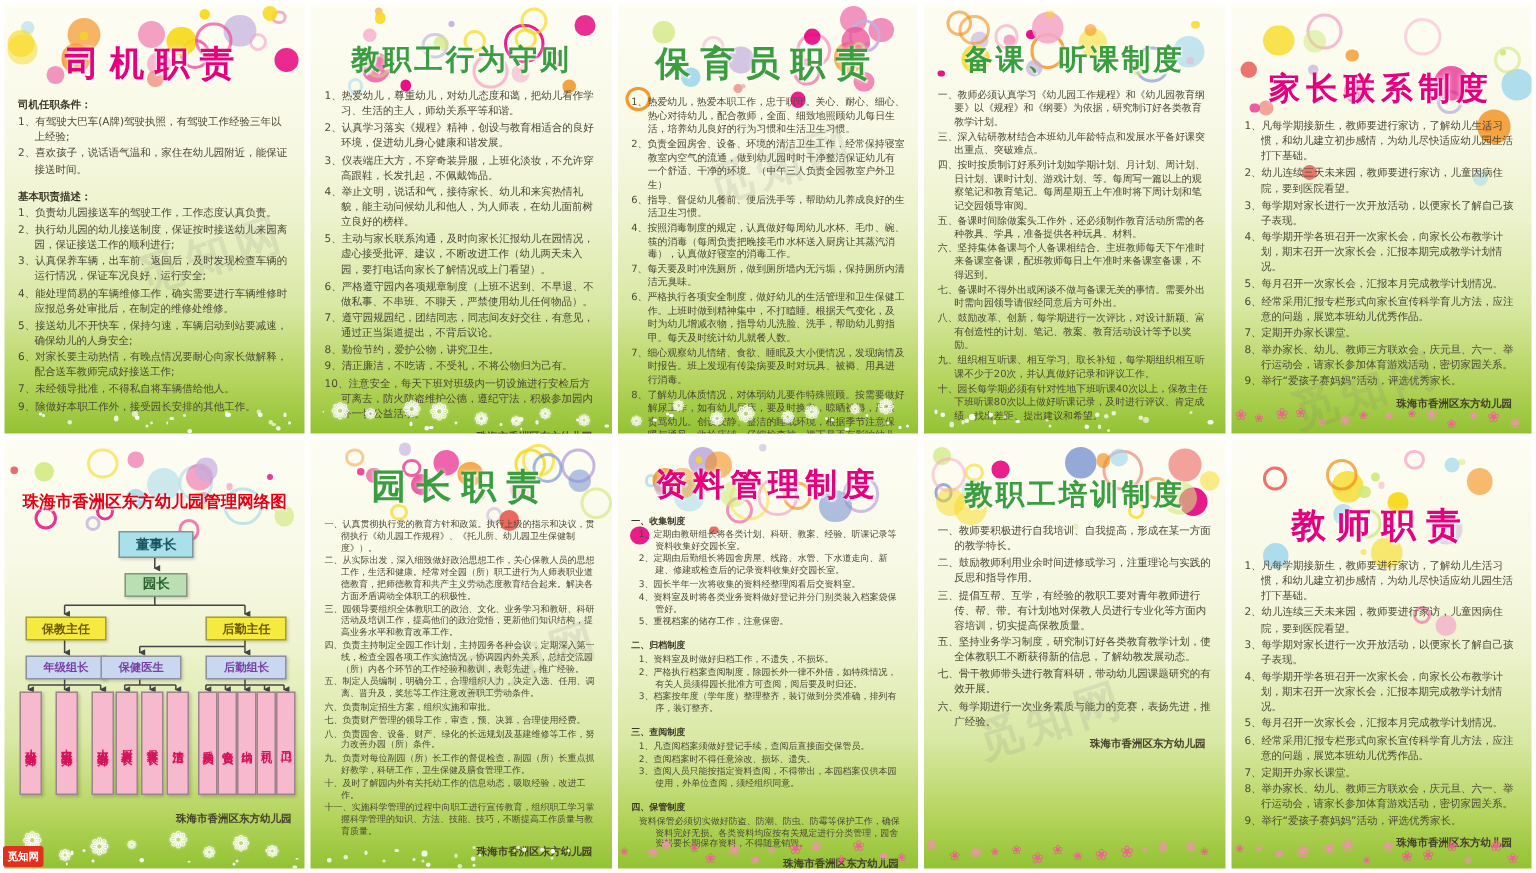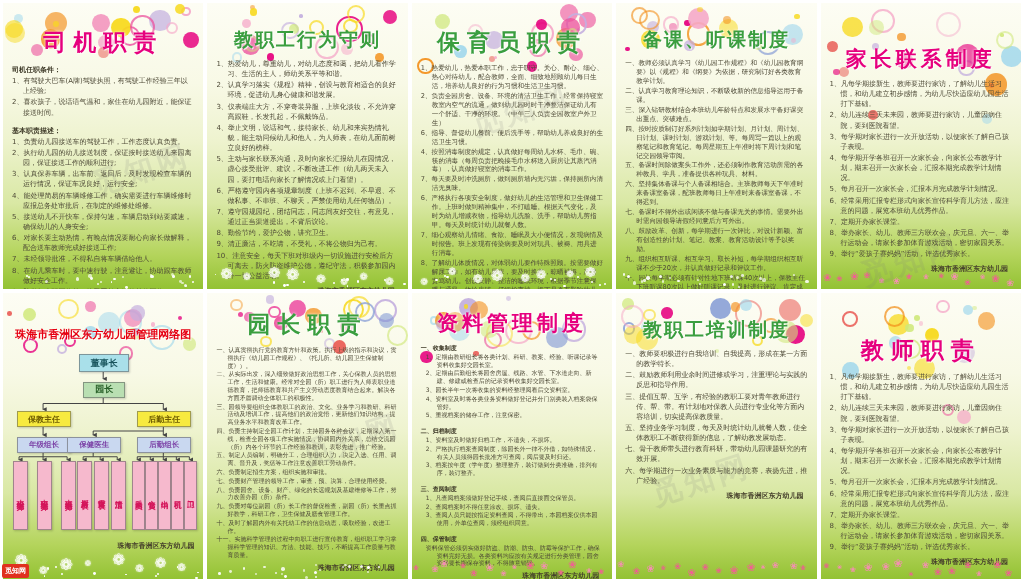--- a/index.html
+++ b/index.html
@@ -79,21 +79,20 @@
         <div class="item">1、有驾驶大巴车(A牌)驾驶执照，有驾驶工作经验三年以上经验;</div>
         <div class="item">2、喜欢孩子，说话语气温和，家住在幼儿园附近，能保证接送时间。</div>
         <div class="sec-heading gap">基本职责描述：</div>
         <div class="item">1、负责幼儿园接送车的驾驶工作，工作态度认真负责。</div>
         <div class="item">2、执行幼儿园的幼儿接送制度，保证按时接送幼儿来园离园，保证接送工作的顺利进行;</div>
         <div class="item">3、认真保养车辆，出车前、返回后，及时发现检查车辆的运行情况，保证车况良好，运行安全;</div>
         <div class="item">4、能处理简易的车辆维修工作，确实需要进行车辆维修时应报总务处审批后，在制定的维修处维修。</div>
         <div class="item">5、接送幼儿不开快车，保持匀速，车辆启动到站要减速，确保幼儿的人身安全;</div>
         <div class="item">6、对家长要主动热情，有晚点情况要耐心向家长做解释，配合送车教师完成好接送工作;</div>
         <div class="item">7、未经领导批准，不得私自将车辆借给他人。</div>
-        <div class="item">8、在幼儿乘车时，要中速行驶，注意避让，协助跟车教师做好安全工作。</div>
         <div class="item">9、除做好本职工作外，接受园长安排的其他工作。</div>
       </div>
     <div class="flowers">
         <span class="dot" style="height: 2.42125px; width: 2.42125px; left: 92.8424%; bottom: 11.2727px; opacity: 0.92;"></span>
         <span class="dot" style="height: 1.83651px; width: 1.83651px; left: 94.2226%; bottom: 6.359px; opacity: 0.98;"></span>
         <span class="dot" style="height: 2.44711px; width: 2.44711px; left: 84.5269%; bottom: 11.5091px; opacity: 0.93;"></span>
         <span class="dot" style="height: 2.58735px; width: 2.58735px; left: 89.0726%; bottom: 4.75912px; opacity: 0.65;"></span>
         <span class="dot" style="height: 2.94505px; width: 2.94505px; left: 87.9797%; bottom: 6.1533px; opacity: 0.67;"></span>
         <span class="dot" style="height: 2.86206px; width: 2.86206px; left: 60.9442%; bottom: 0.35776px; opacity: 0.97;"></span>
         <span class="dot" style="height: 3.46063px; width: 3.46063px; left: 36.4063%; bottom: 8.35497px; opacity: 0.8;"></span>
@@ -250,21 +249,20 @@
         <span class="bubble" style="height: 8.1px; width: 8.1px; left: 26.3054%; top: 19.7804px; background: rgb(236, 78, 155); opacity: 0.5;"></span>
         <span class="bubble" style="height: 16.3px; width: 16.3px; left: 11.5558%; top: 7.09606px; border: 2px solid rgb(243, 144, 28); opacity: 0.6;"></span>
         <span class="bubble" style="height: 8.2px; width: 8.2px; left: 53.2763%; top: 12.5405px; background: rgb(243, 144, 28); opacity: 0.56;"></span>
         <span class="bubble" style="height: 5.7px; width: 5.7px; left: 88.7425%; top: 10.6391px; background: rgb(247, 217, 28); opacity: 0.82;"></span>
         <span class="bubble" style="height: 5.6px; width: 5.6px; left: 40.3131%; top: 3.76968px; background: rgb(247, 217, 28); opacity: 0.53;"></span>
         <span class="bubble" style="height: 12.7px; width: 12.7px; left: 23.19%; top: 13.1017px; border: 2px solid rgb(245, 168, 200); opacity: 0.63;"></span>
       </div>
     <h2 class="panel-title" style="color: rgb(58, 158, 63); font-size: 19px; letter-spacing: 2px;">备课、听课制度</h2>
     <div class="content">
         <div class="item">一、教师必须认真学习《幼儿园工作规程》和《幼儿园教育纲要》以《规程》和《纲要》为依据，研究制订好各类教育教学计划。</div>
-        <div class="item">二、认真学习教育理论知识，不断吸收新的信息指导运用于备课。</div>
         <div class="item">三、深入钻研教材结合本班幼儿年龄特点和发展水平备好课突出重点、突破难点。</div>
         <div class="item">四、按时按质制订好系列计划如学期计划、月计划、周计划、日计划、课时计划、游戏计划、等。每周写一篇以上的观察笔记和教育笔记。每周星期五上午准时将下周计划和笔记交园领导审阅。</div>
         <div class="item">五、备课时间除做案头工作外，还必须制作教育活动所需的各种教具、学具，准备提供各种玩具、材料。</div>
         <div class="item">六、坚持集体备课与个人备课相结合。主班教师每天下午准时来备课室备课，配班教师每日上午准时来备课室备课，不得迟到。</div>
         <div class="item">七、备课时不得外出或闲谈不做与备课无关的事情。需要外出时需向园领导请假经同意后方可外出。</div>
         <div class="item">八、鼓励改革、创新，每学期进行一次评比，对设计新颖、富有创造性的计划、笔记、教案、教育活动设计等予以奖励。</div>
         <div class="item">九、组织相互听课、相互学习、取长补短，每学期组织相互听课不少于20次，并认真做好记录和评议工作。</div>
         <div class="item">十、园长每学期必须有针对性地下班听课40次以上，保教主任下班听课80次以上做好听课记录，及时进行评议、肯定成绩、找出差距、提出建议和希望。</div>
       </div>
     <div class="flowers">
@@ -595,21 +593,21 @@
         <span class="bubble" style="height: 19.7px; width: 19.7px; left: 2.25548%; top: 11.6531px; border: 2px solid rgb(245, 168, 200); opacity: 0.52;"></span>
         <span class="bubble" style="height: 8.6px; width: 8.6px; left: 13.3438%; top: 15.6785px; border: 2px solid rgb(247, 217, 28); opacity: 0.58;"></span>
         <span class="bubble" style="height: 4px; width: 4px; left: 49.2373%; top: 56.4076px; background: rgb(207, 232, 122); opacity: 0.45;"></span>
         <span class="bubble" style="height: 9.4px; width: 9.4px; left: 57.1367%; top: 9.26182px; background: rgb(243, 144, 28); opacity: 0.66;"></span>
       </div>
     <h2 class="panel-title" style="color: rgb(58, 158, 63); font-size: 19px; letter-spacing: 2px;">教职工培训制度</h2>
     <div class="content">
         <div class="item">一、教师要积极进行自我培训、自我提高，形成在某一方面的教学特长。</div>
         <div class="item">二、鼓励教师利用业余时间进修或学习，注重理论与实践的反思和指导作用。</div>
         <div class="item">三、提倡互帮、互学，有经验的教职工要对青年教师进行传、帮、带。有计划地对保教人员进行专业化等方面内容培训，切实提高保教质量。</div>
-        <div class="item">五、坚持业务学习制度，每天及时统计幼儿就餐人数，使全体教职工不断获得新的信息，了解幼教发展动态。</div>
+        <div class="item">五、坚持业务学习制度，研究制订好各类教育教学计划，使全体教职工不断获得新的信息，了解幼教发展动态。</div>
         <div class="item">七、骨干教师带头进行教育科研，带动幼儿园课题研究的有效开展。</div>
         <div class="item">六、每学期进行一次业务素质与能力的竞赛，表扬先进，推广经验。</div>
         <div class="credit">珠海市香洲区东方幼儿园</div>
       </div>
     <div class="flowers">
         <span class="flower" style="left: 0.531847%; bottom: 9.9833px; font-size: 8.62612px; color: rgb(244, 143, 177);">❀</span>
         <span class="flower" style="left: 8.3103%; bottom: 3.63623px; font-size: 8.82881px; color: rgb(236, 95, 143);">❀</span>
         <span class="flower" style="left: 15.1835%; bottom: 4.88095px; font-size: 9.75996px; color: rgb(244, 143, 177);">❀</span>
         <span class="flower" style="left: 22.1057%; bottom: 7.76867px; font-size: 6.59046px; color: rgb(236, 95, 143);">❀</span>
         <span class="flower" style="left: 29.0052%; bottom: 8.85051px; font-size: 8.11557px; color: rgb(236, 95, 143);">❀</span>

